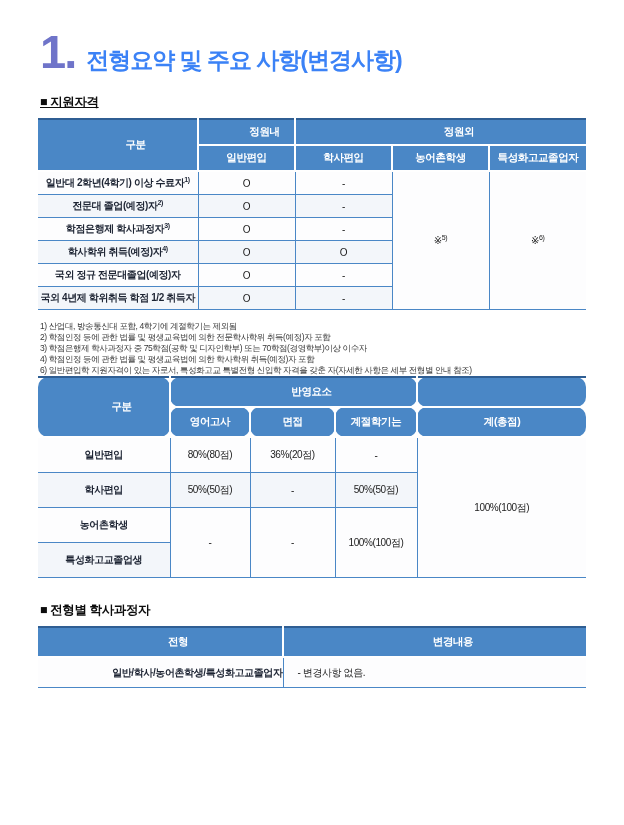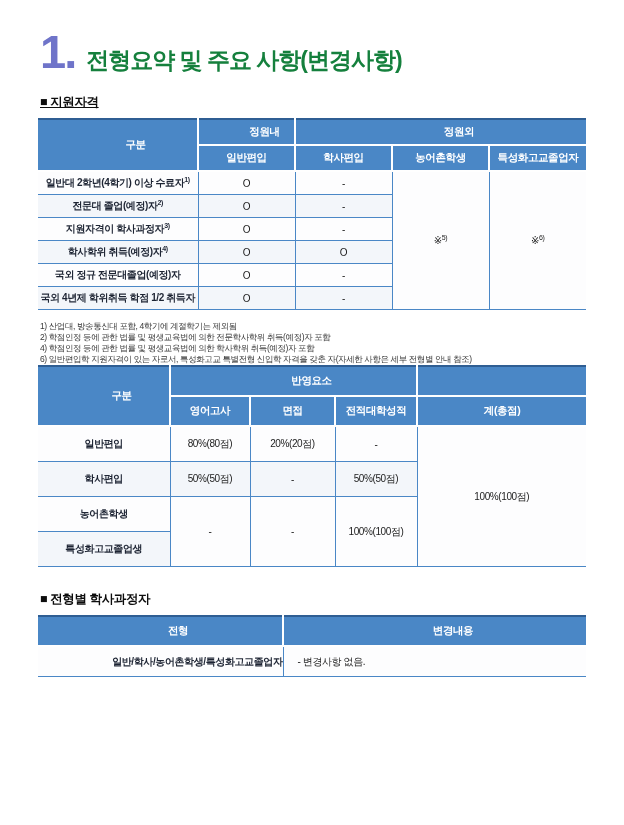--- a/index.html
+++ b/index.html
@@ -5,21 +5,21 @@
   html,body { margin:0; padding:0; background:#ffffff; }
   body {
     width:624px; height:825px;
     font-family:"Liberation Sans","DejaVu Sans",sans-serif;
     color:#222;
   }
   .page { box-sizing:border-box; width:624px; height:825px; padding:28px 38px 0 38px; }
 
   .title-row { display:flex; align-items:baseline; gap:11px; margin:0 0 2px 2px; }
   .num { font-size:47px; font-weight:800; color:#6f74c9; letter-spacing:-2px; line-height:1; }
-  .title { font-size:23px; font-weight:800; color:#15803d; letter-spacing:-1px; }
+  .title { font-size:23px; font-weight:800; color:#3b82f6; letter-spacing:-1px; }
 
   .sec-heading { font-size:12.5px; font-weight:800; color:#0d0d0d; letter-spacing:-0.4px; margin:24px 0 7px 2px; }
   .sec-heading.first { margin-top:18px;text-decoration:underline; }
 
   table.tbl { border-collapse:collapse; width:548px; table-layout:fixed; }
   .tbl thead th {
     background:#4a87c6; color:#fff; font-weight:700; font-size:10.5px;
     border:2px solid #ffffff; padding:0; height:24px; letter-spacing:-0.4px;
   }
   .tbl thead tr:first-child th { border-top:2px solid #2f5e93;padding-left:36px; }
@@ -34,21 +34,21 @@
   .tbl tbody td.no-left { border-left:none; }
   .tbl tbody td.no-right { border-right:none; }
   .tbl tbody td.merged { background:#fdfdfe; }
   .dash { color:#5a6c86; }
   sup { font-size:7px; color:inherit; }
 
   .footnotes { margin:11px 0 0 2px; }
   .fn { font-size:8.5px; color:#383838; line-height:1.3; letter-spacing:-0.4px; }
 
   .tbl2 tbody td { height:34px; }
-  .tbl2 thead th { height:28px; }
+  .tbl2 thead th { height:28px;border-radius:10px; }
   .tbl3 thead th { height:28px;margin-left:32px; }
   .tbl3 tbody td { height:29px;text-align:right; }
   .tbl3 tbody td.left { text-align:left; padding-left:14px; }
 </style>
 </head>
 <body>
 
 <div class="page">
 
   <div class="title-row">
@@ -86,21 +86,21 @@
         <td class="dash">-</td>
         <td rowspan="6" class="merged"><span>※</span><sup>5)</sup></td>
         <td rowspan="6" class="merged no-right"><span>※</span><sup>6)</sup></td>
       </tr>
       <tr>
         <td class="lbl no-left"><span>전문대 졸업(예정)자</span><sup>2)</sup></td>
         <td>O</td>
         <td class="dash">-</td>
       </tr>
       <tr>
-        <td class="lbl no-left"><span>지원자격이 학사과정자</span><sup>3)</sup></td>
+        <td class="lbl no-left"><span>학점은행제 학사과정자</span><sup>3)</sup></td>
         <td>O</td>
         <td class="dash">-</td>
       </tr>
       <tr>
         <td class="lbl no-left"><span>학사학위 취득(예정)자</span><sup>4)</sup></td>
         <td>O</td>
         <td>O</td>
       </tr>
       <tr>
         <td class="lbl no-left"><span>국외 정규 전문대졸업(예정)자</span><sup></sup></td>
@@ -111,20 +111,21 @@
         <td class="lbl no-left"><span>국외 4년제 학위취득 학점 1/2 취득자</span><sup></sup></td>
         <td>O</td>
         <td class="dash">-</td>
       </tr>
     </tbody>
   </table>
 
   <div class="footnotes">
     <div class="fn">1) 산업대, 방송통신대 포함, 4학기에 계절학기는 제외됨</div>
     <div class="fn">2) 학점인정 등에 관한 법률 및 평생교육법에 의한 전문학사학위 취득(예정)자 포함</div>
+    <div class="fn">3) 학점은행제 학사과정자 중 75학점(공학 및 디자인학부) 또는 70학점(경영학부)이상 이수자</div>
     <div class="fn">4) 학점인정 등에 관한 법률 및 평생교육법에 의한 학사학위 취득(예정)자 포함</div>
     <div class="fn">6) 일반편입학 지원자격이 있는 자로서, 특성화고교 특별전형 신입학 자격을 갖춘 자(자세한 사항은 세부 전형별 안내 참조)</div>
   </div>
 
 
   <table class="tbl tbl2">
     <colgroup>
         <col style="width:132px">
         <col style="width:80px">
         <col style="width:85px">
@@ -133,29 +134,29 @@
       </colgroup>
     <thead>
       <tr>
         <th rowspan="2" class="no-left">구분</th>
         <th colspan="3">반영요소</th>
         <th class="no-right"></th>
       </tr>
       <tr>
         <th>영어고사</th>
         <th>면접</th>
-        <th>전적대학성적</th>
+        <th>계절학기는</th>
         <th class="no-right">계(총점)</th>
       </tr>
     </thead>
     <tbody>
       <tr>
         <td class="lbl no-left">일반편입</td>
         <td>80%(80점)</td>
-        <td>20%(20점)</td>
+        <td>36%(20점)</td>
         <td class="dash">-</td>
         <td rowspan="4" class="merged no-right">100%(100점)</td>
       </tr>
       <tr>
         <td class="lbl no-left">학사편입</td>
         <td>50%(50점)</td>
         <td class="dash">-</td>
         <td>50%(50점)</td>
       </tr>
       <tr>

